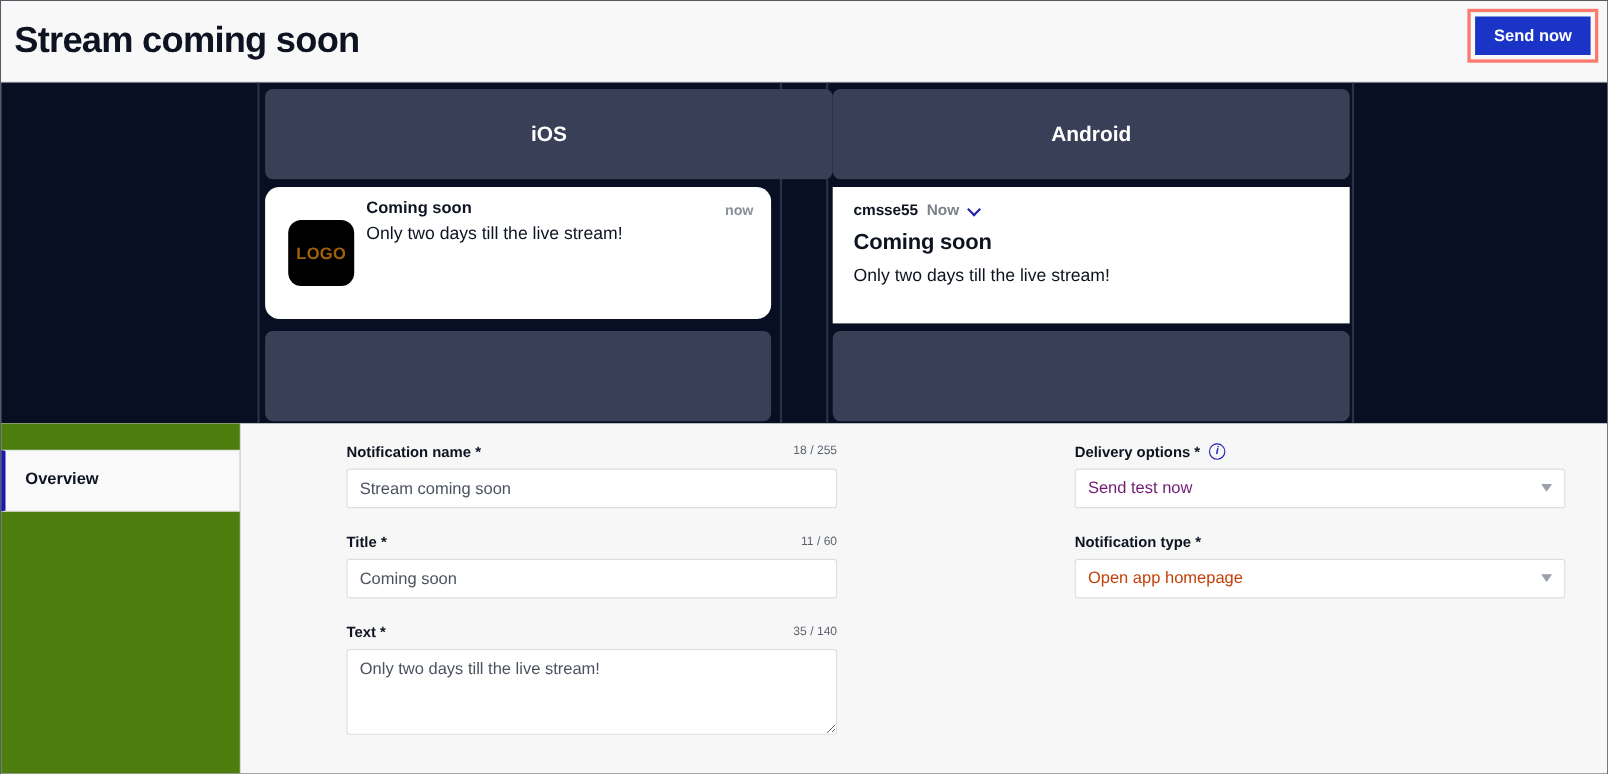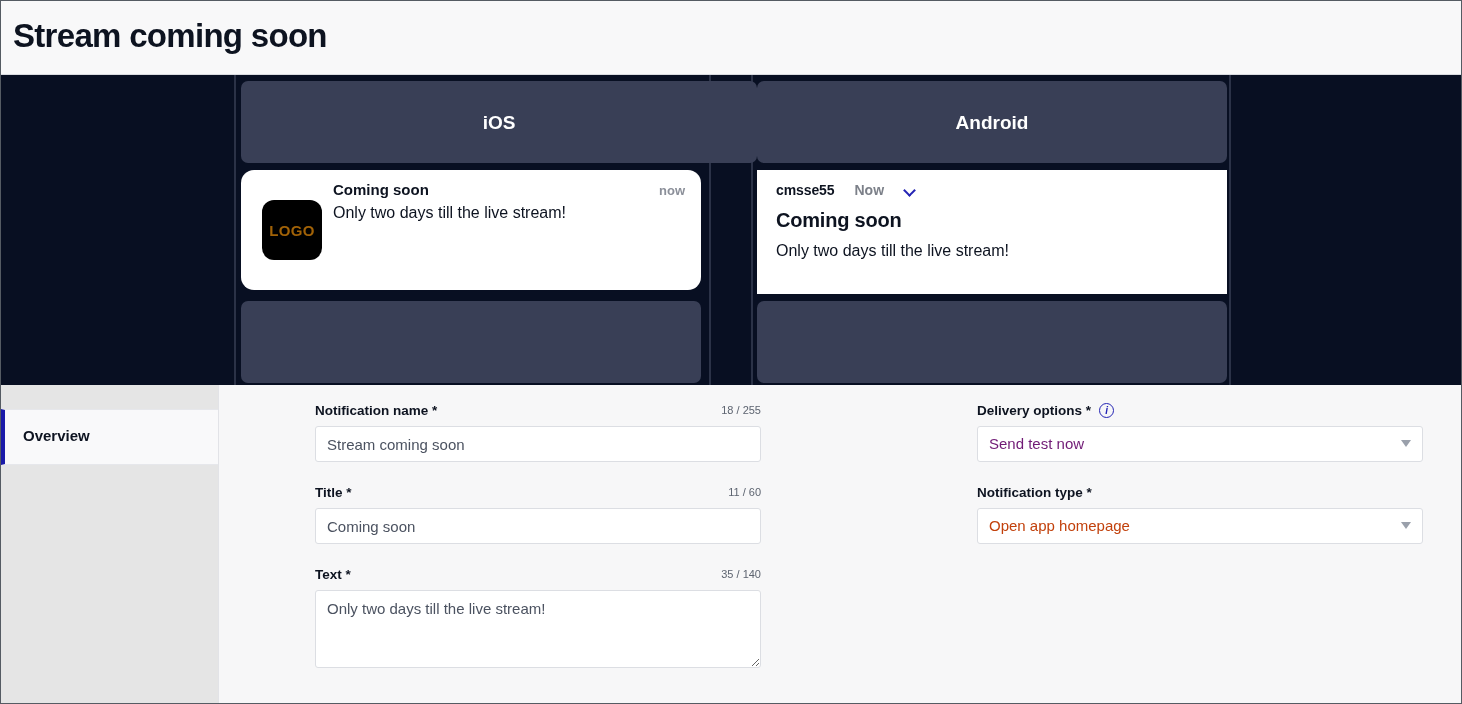--- a/index.html
+++ b/index.html
@@ -189,21 +189,21 @@
     height: 124px;
     background: #ffffff;
     box-sizing: border-box;
   }
   .and-meta {
     position: absolute;
     left: 19px;
     top: 12px;
     display: flex;
     align-items: center;
-    gap: 20px;
+    gap: 8px;
   }
   .and-app {
     font-size: 14px;
     font-weight: bold;
     color: #0d1320;
     letter-spacing: -0.1px;
   }
   .and-time {
     font-size: 14px;
     color: #7c8089;
@@ -252,21 +252,21 @@
     background: #f7f7f8;
   }
 
   
   .sidebar {
     position: absolute;
     left: 0;
     top: 0;
     width: 218px;
     height: 320px;
-    background: #e5e5e5;
+    background: #4d7c0f;
     border-right: 1px solid #e2e3e7;
     box-sizing: border-box;
     text-align: right;
   }
   .side-tab {
     position: absolute;
     left: 0;
     top: 24px;
     width: 217px;
     height: 56px;
@@ -401,20 +401,23 @@
     pointer-events: none;
   }
 </style>
 </head>
 <body>
 
 <div class="screen">
 
   <div class="topbar">
     <div class="page-title">Stream coming soon</div>
+    <div class="send-now-wrap">
+      <button class="send-now-btn">Send now</button>
+    </div>
   </div>
 
   <div class="preview-strip">
     <div class="pv-divider pv-div-a"></div>
     <div class="pv-divider pv-div-b"></div>
     <div class="pv-divider pv-div-c"></div>
     <div class="pv-divider pv-div-d"></div>
 
     <div class="pv-col pv-col-ios">
       <div class="pv-head">

